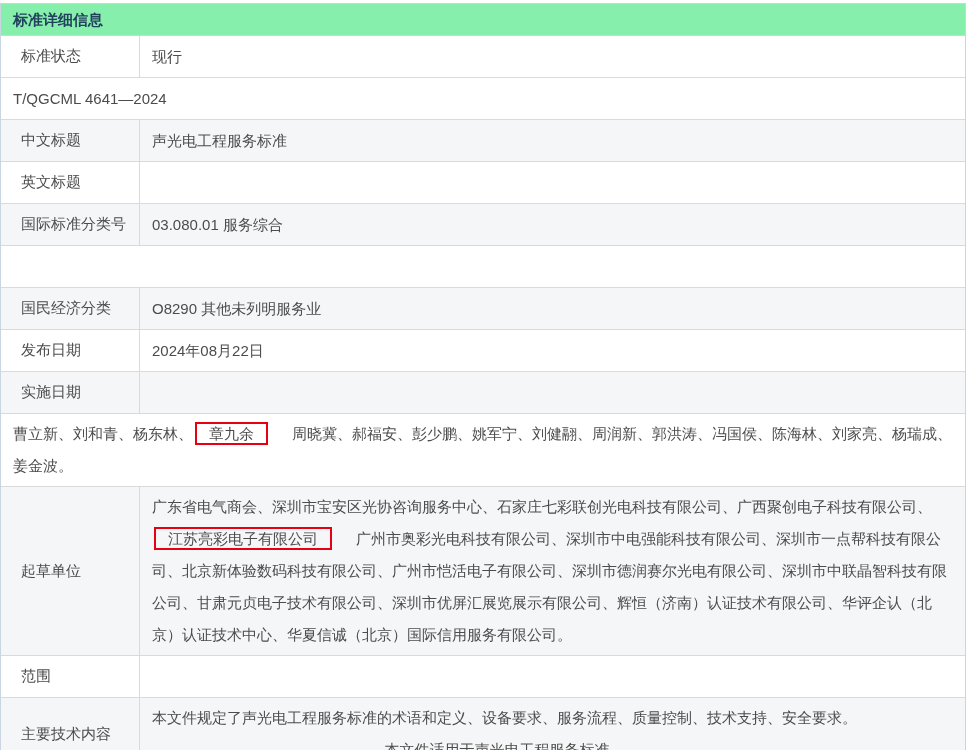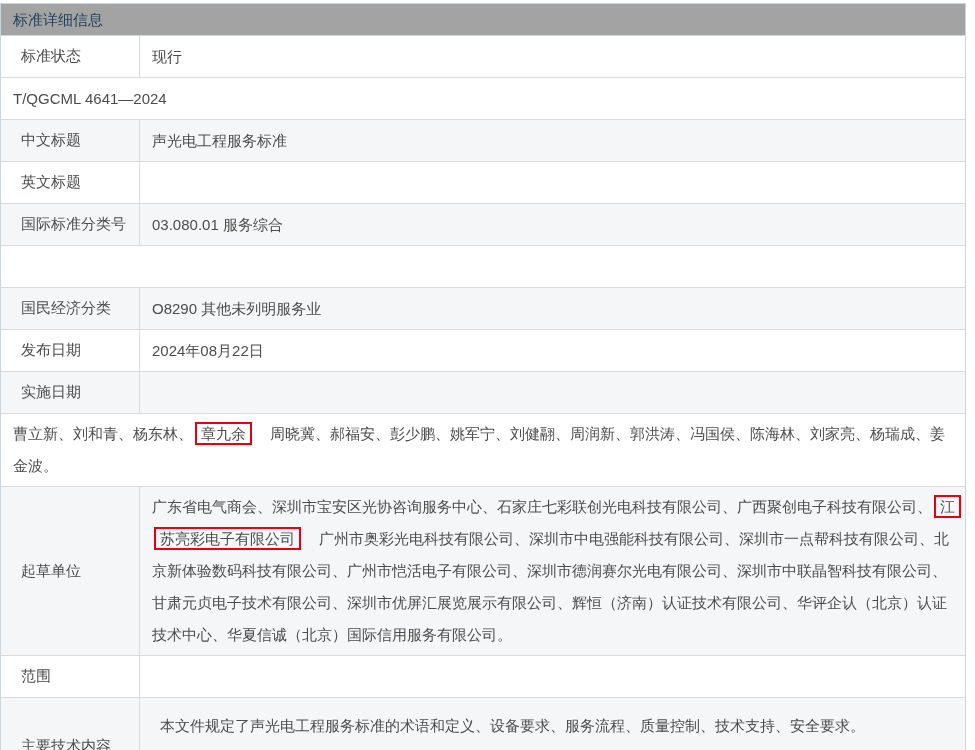--- a/index.html
+++ b/index.html
@@ -17,23 +17,23 @@
   .panel {
     margin-top: 3px;
     width: 966px;
     border: 1px solid #c9d5e0;
     border-bottom: 0;
     box-sizing: border-box;
   }
   .panel-header {
     height: 31px;
     line-height: 31px;
-    background: #a3a3a3;
+    background: #86efac;
     color: #24425f;
-    font-weight: normal;
+    font-weight: bold;
     font-size: 15px;
     padding-left: 12px;
     border-bottom: 1px solid #c9d5e0;
   }
   .row {
     display: flex;
     border-bottom: 1px solid #dadada;
     background: #ffffff;
     min-height: 42px;
     box-sizing: border-box;
@@ -58,27 +58,27 @@
     display: flex;
     align-items: center;
     min-width: 0;
   }
   .vtext {
     line-height: 32px;
     word-break: break-all;
   }
   .hl {
     border: 2px solid #e60012;
-    padding: 1px 4px;
-    margin: 0 18px 0 2px;
+    padding: 1px 12px;
+    margin: 0 24px 0 2px;
     -webkit-box-decoration-break: clone;
     box-decoration-break: clone;
   }
   .para {
-    margin: 8px;
+    margin: 0;
     text-align: center;
   }
 </style>
 </head>
 <body>
 
 <div class="panel">
 
   <div class="panel-header">标准详细信息</div>
 

